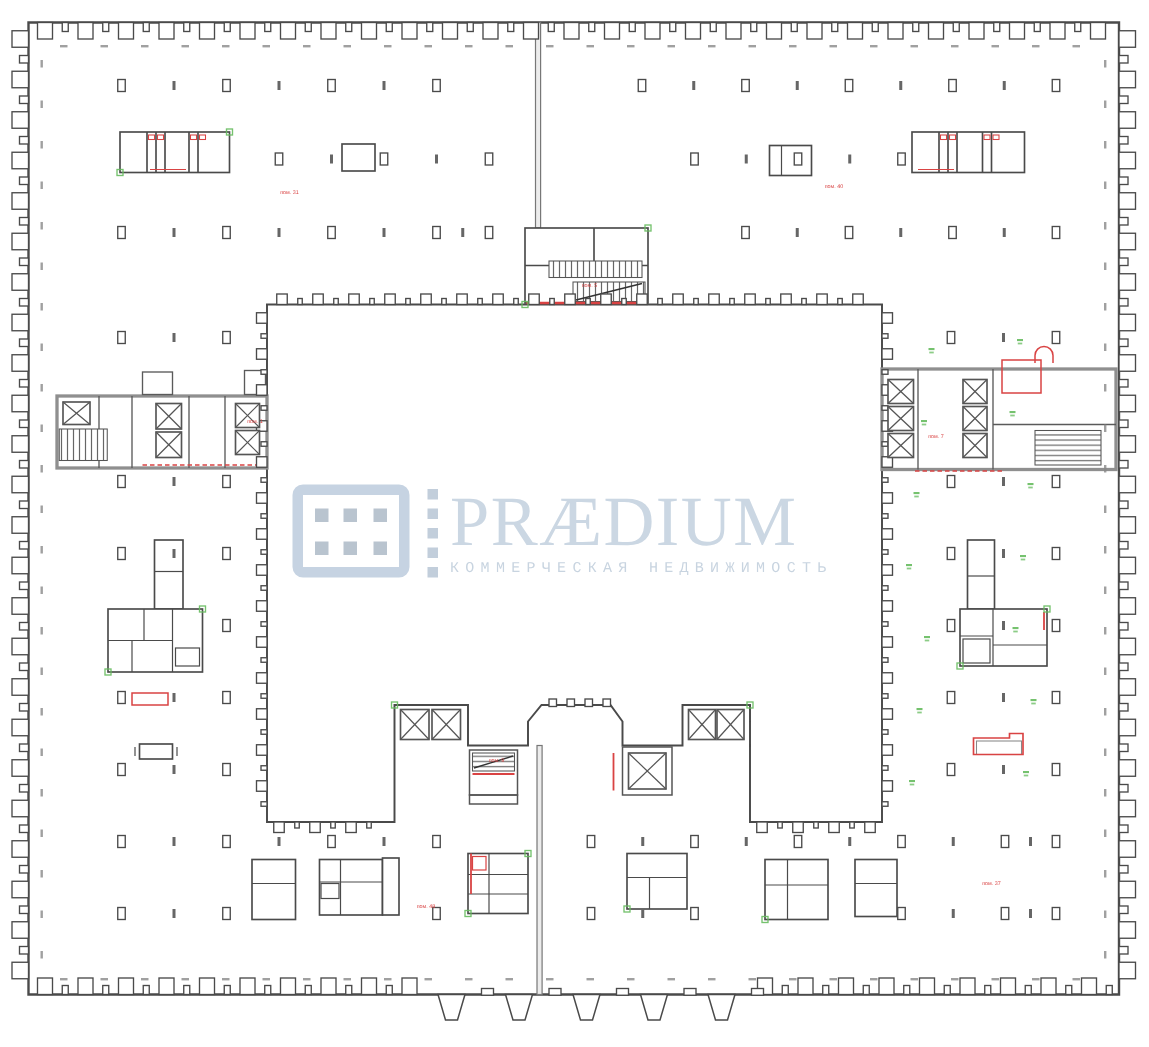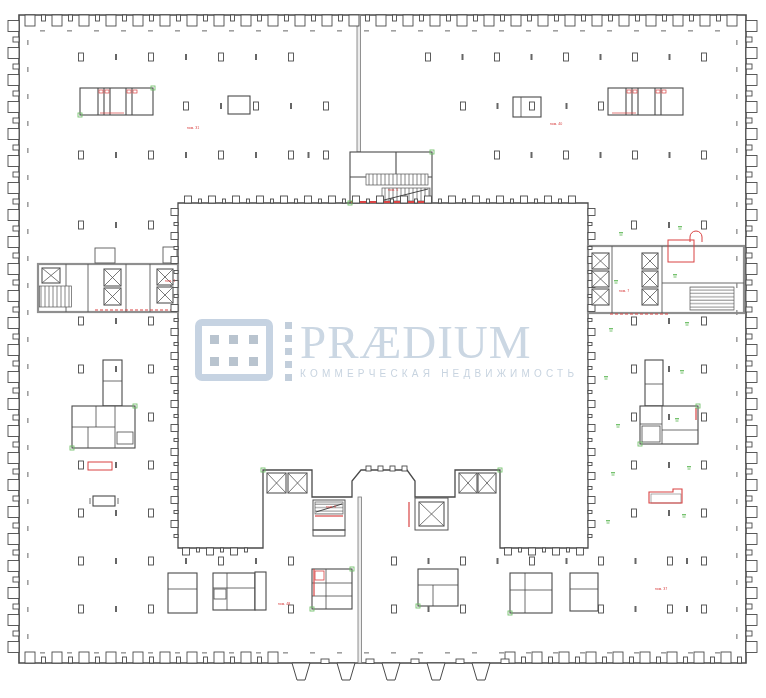--- a/index.html
+++ b/index.html
@@ -4,21 +4,21 @@
 <style>
   html,body{margin:0;padding:0;background:#fff;}
   .stage{
     position:relative;width:766px;height:698px;background:#ffffff;
     font-family:"Liberation Sans", sans-serif;overflow:hidden;
   }
   svg{position:absolute;left:0;top:0;}
   
   .logo{
     position:absolute;left:195px;top:315px;width:385px;height:70px;
-    display:flex;align-items:center;pointer-events:none;
+    display:flex;align-items:flex-end;pointer-events:none;
   }
   .mark{
     width:58px;height:44px;border:7px solid #c6d3e2;border-radius:7px;
     display:grid;grid-template-columns:repeat(3,1fr);grid-template-rows:repeat(2,1fr);
     align-items:center;justify-items:center;padding:2px 3px;
   }
   .mark b{width:9px;height:9px;background:#b9c4cf;display:block;}
   .dotcol{display:flex;flex-direction:column;gap:6px;margin:3px 8px 0 12px;}
   .dotcol i{width:7px;height:7px;background:#c2cedb;display:block;}
   .ltext{display:flex;flex-direction:column;}
@@ -822,17 +822,17 @@
   </div>
   <div class="dotcol">
     <i></i>
         <i></i>
         <i></i>
         <i></i>
         <i></i>
   </div>
   <div class="ltext">
     <div class="brand" style="color: rgb(203, 215, 227);">PRÆDIUM</div>
-    <div class="tagline" style="color: rgb(200, 212, 224);">КОММЕРЧЕСКАЯ НЕДВИЖИМОСТЬ</div>
+    <div class="tagline" style="color: rgb(200, 212, 224); font-family: Liberation Mono, monospace;">КОММЕРЧЕСКАЯ НЕДВИЖИМОСТЬ</div>
   </div>
 </div>
 
 </div>
 
 </body></html>

